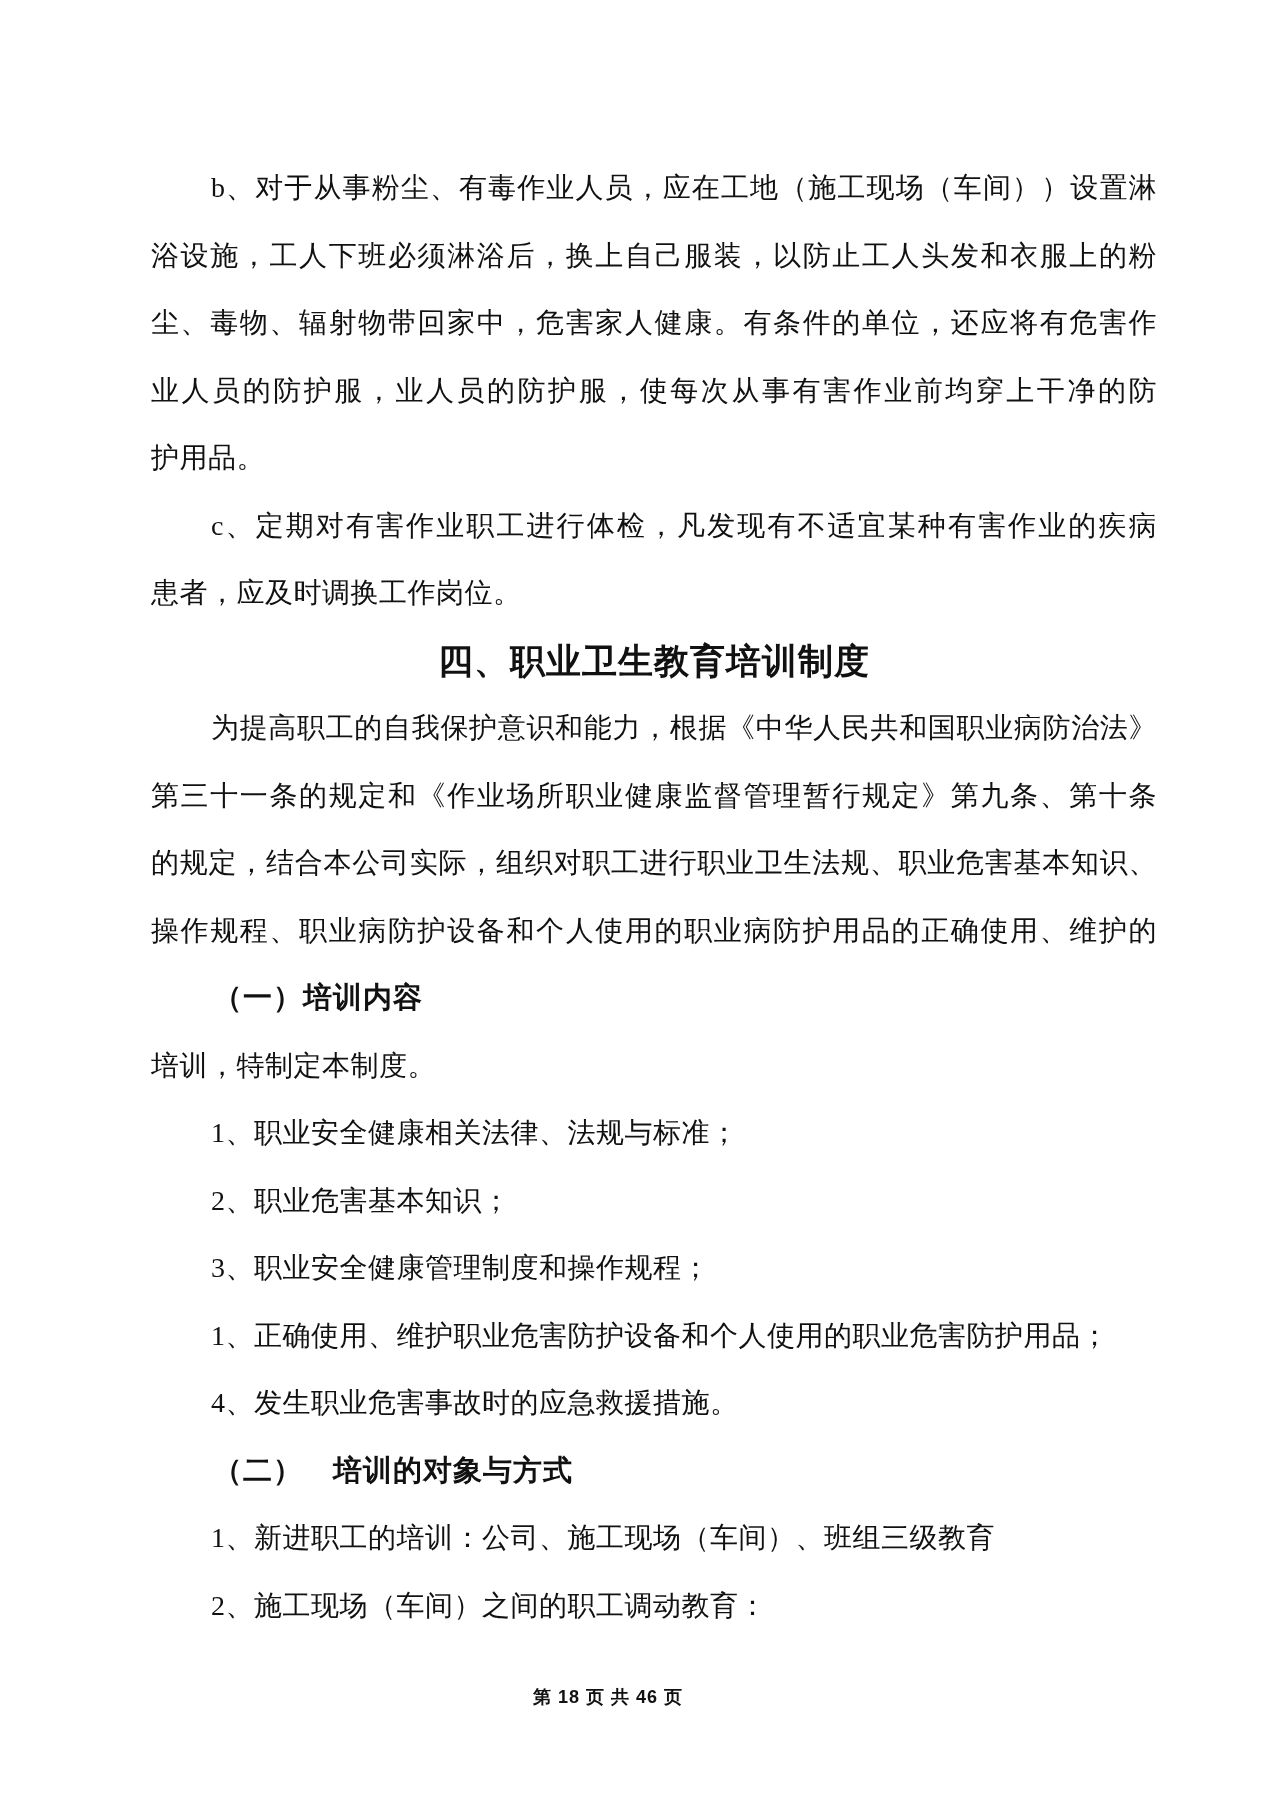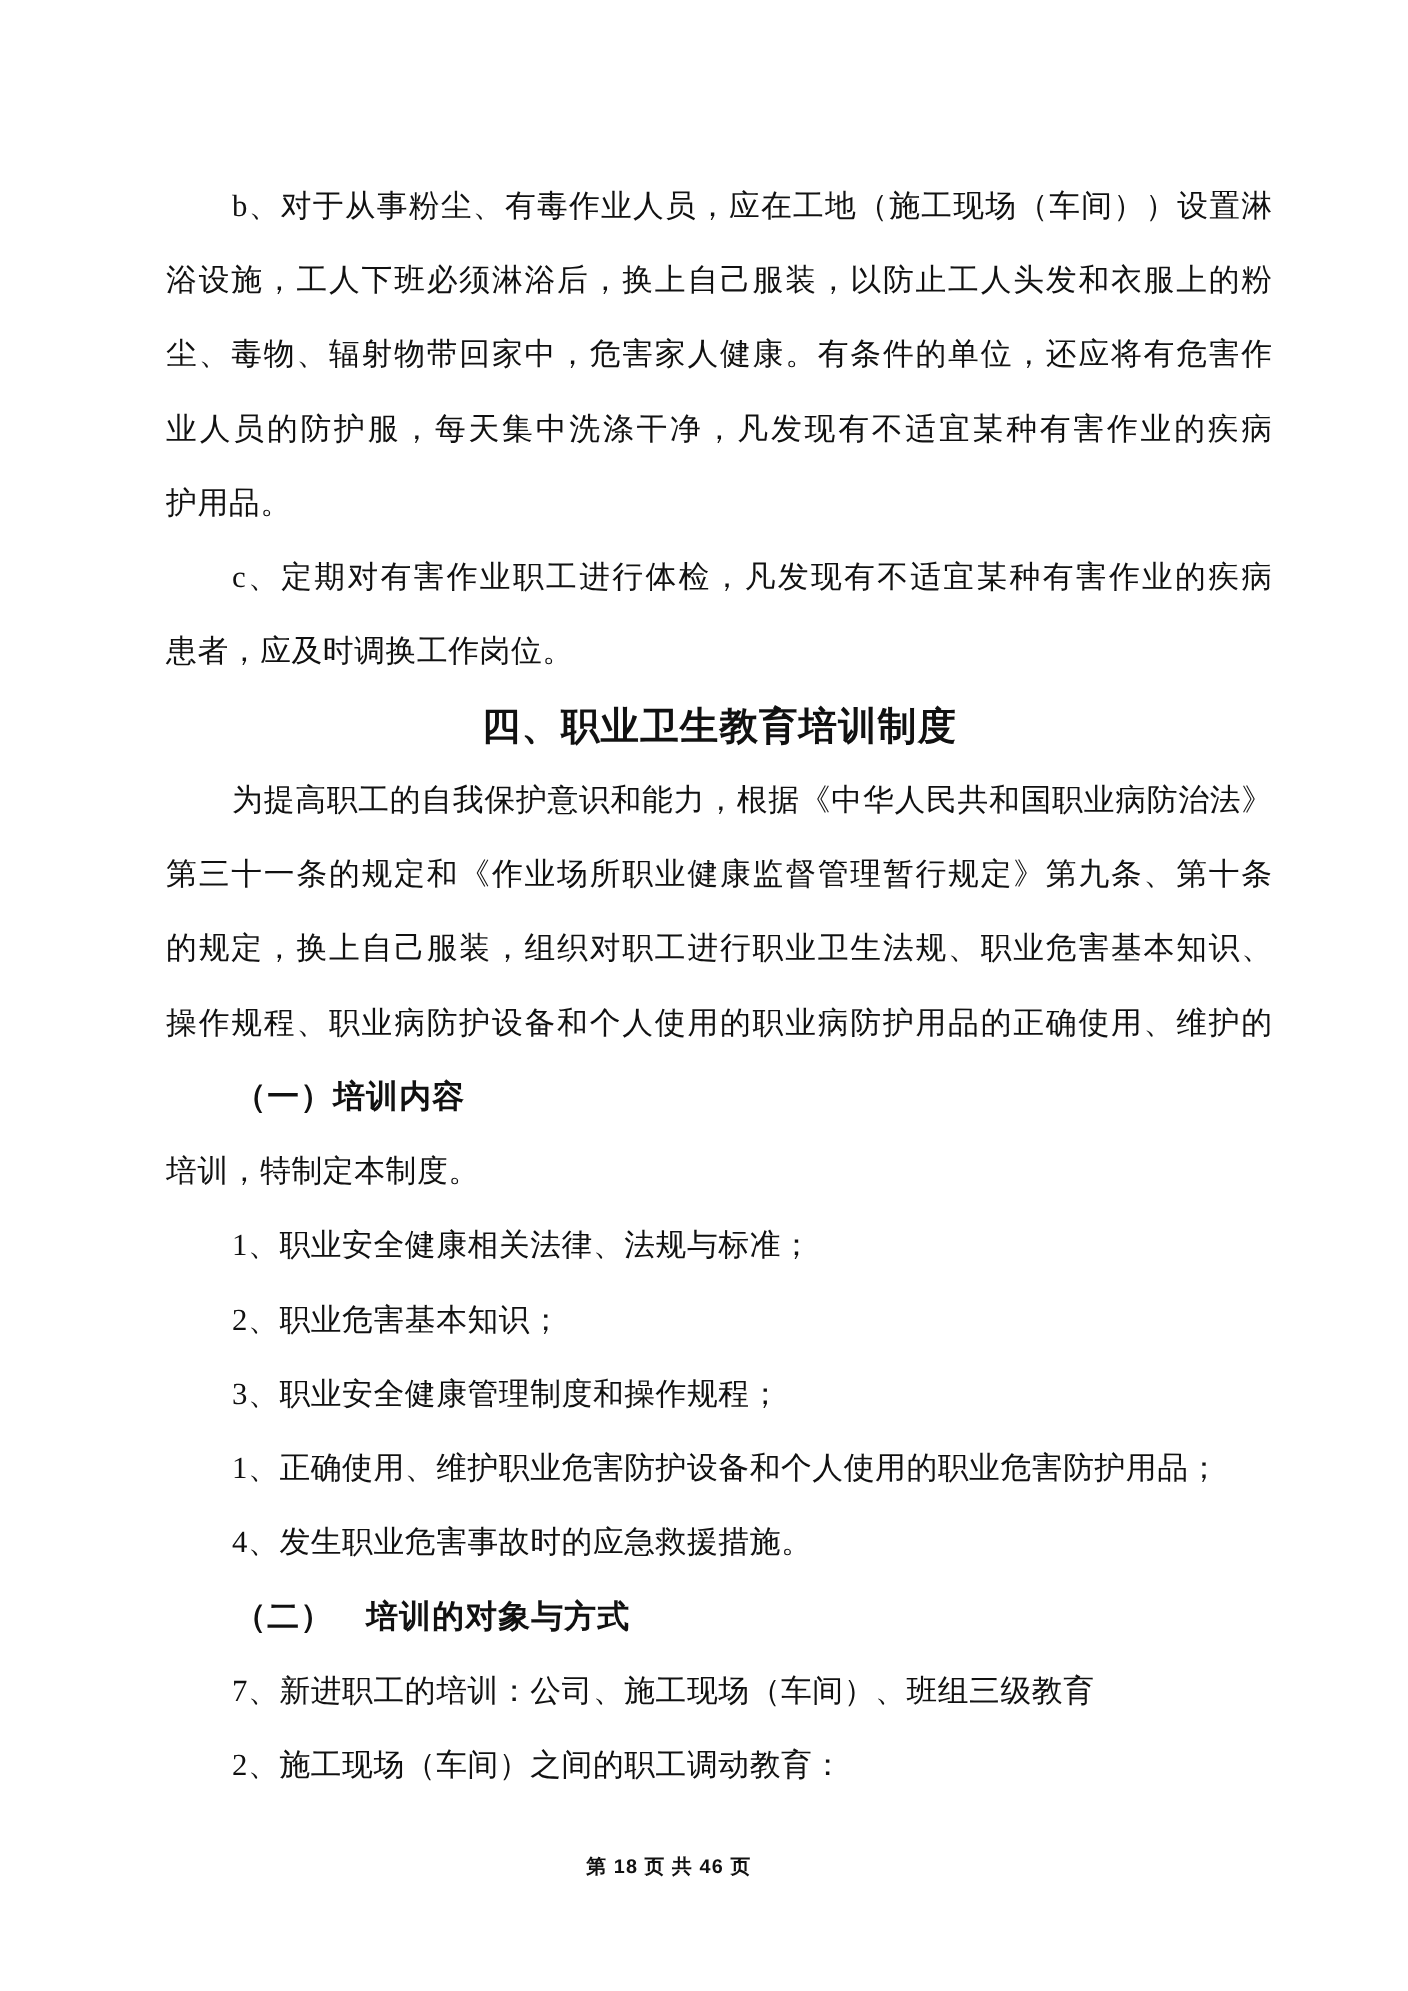--- a/index.html
+++ b/index.html
@@ -68,36 +68,36 @@
   }
 </style>
 </head>
 <body>
 
 <div class="page">
   <div class="content" id="doc-content">
       <div class="ln indent just">b、对于从事粉尘、有毒作业人员，应在工地（施工现场（车间））设置淋</div>
       <div class="ln just">浴设施，工人下班必须淋浴后，换上自己服装，以防止工人头发和衣服上的粉</div>
       <div class="ln just">尘、毒物、辐射物带回家中，危害家人健康。有条件的单位，还应将有危害作</div>
-      <div class="ln just">业人员的防护服，每天集中洗涤干净，凡发现有不适宜某种有害作业的疾病</div>
+      <div class="ln just">业人员的防护服，业人员的防护服，使每次从事有害作业前均穿上干净的防</div>
       <div class="ln">护用品。</div>
       <div class="ln indent just">c、定期对有害作业职工进行体检，凡发现有不适宜某种有害作业的疾病</div>
       <div class="ln">患者，应及时调换工作岗位。</div>
       <div class="ln h1">四、职业卫生教育培训制度</div>
       <div class="ln indent just">为提高职工的自我保护意识和能力，根据《中华人民共和国职业病防治法》</div>
       <div class="ln just">第三十一条的规定和《作业场所职业健康监督管理暂行规定》第九条、第十条</div>
-      <div class="ln just">的规定，换上自己服装，组织对职工进行职业卫生法规、职业危害基本知识、</div>
+      <div class="ln just">的规定，结合本公司实际，组织对职工进行职业卫生法规、职业危害基本知识、</div>
       <div class="ln just">操作规程、职业病防护设备和个人使用的职业病防护用品的正确使用、维护的</div>
       <div class="ln h2">（一）培训内容</div>
       <div class="ln">培训，特制定本制度。</div>
       <div class="ln indent">1、职业安全健康相关法律、法规与标准；</div>
       <div class="ln indent">2、职业危害基本知识；</div>
       <div class="ln indent">3、职业安全健康管理制度和操作规程；</div>
       <div class="ln indent">1、正确使用、维护职业危害防护设备和个人使用的职业危害防护用品；</div>
       <div class="ln indent">4、发生职业危害事故时的应急救援措施。</div>
       <div class="ln h2">（二）　培训的对象与方式</div>
-      <div class="ln indent">7、新进职工的培训：公司、施工现场（车间）、班组三级教育</div>
+      <div class="ln indent">1、新进职工的培训：公司、施工现场（车间）、班组三级教育</div>
       <div class="ln indent">2、施工现场（车间）之间的职工调动教育：</div>
     </div>
   <div class="footer">
     <span>第 18 页 共 46 页</span>
   </div>
 </div>
 
 </body></html>

